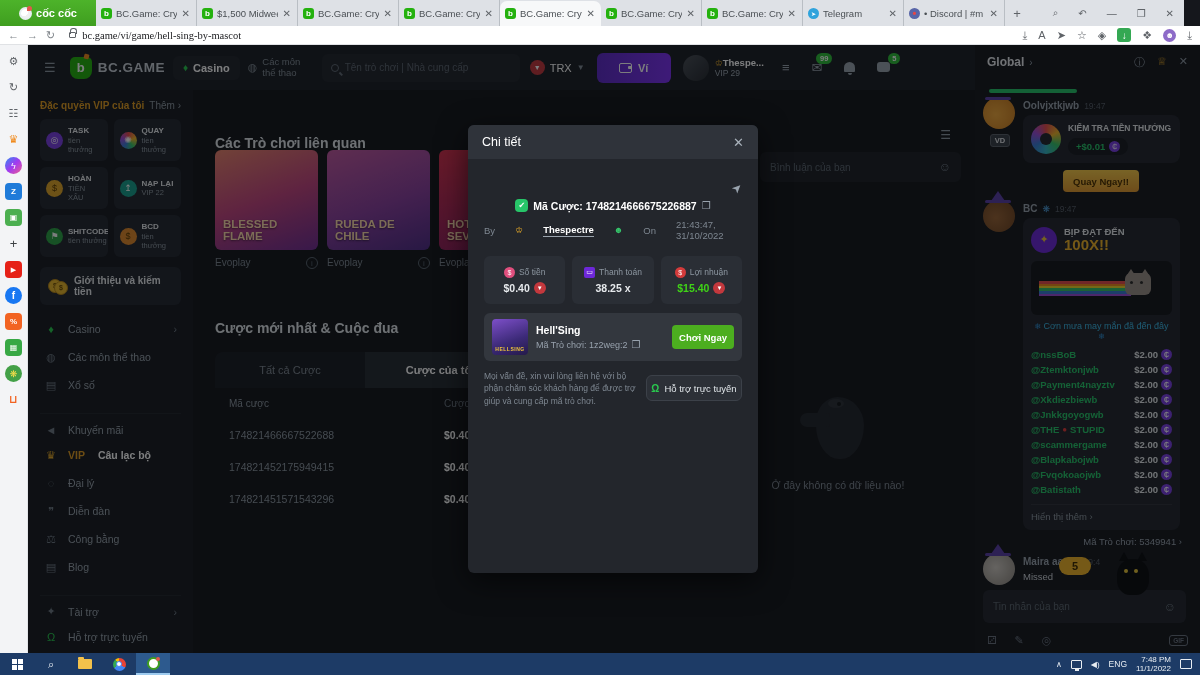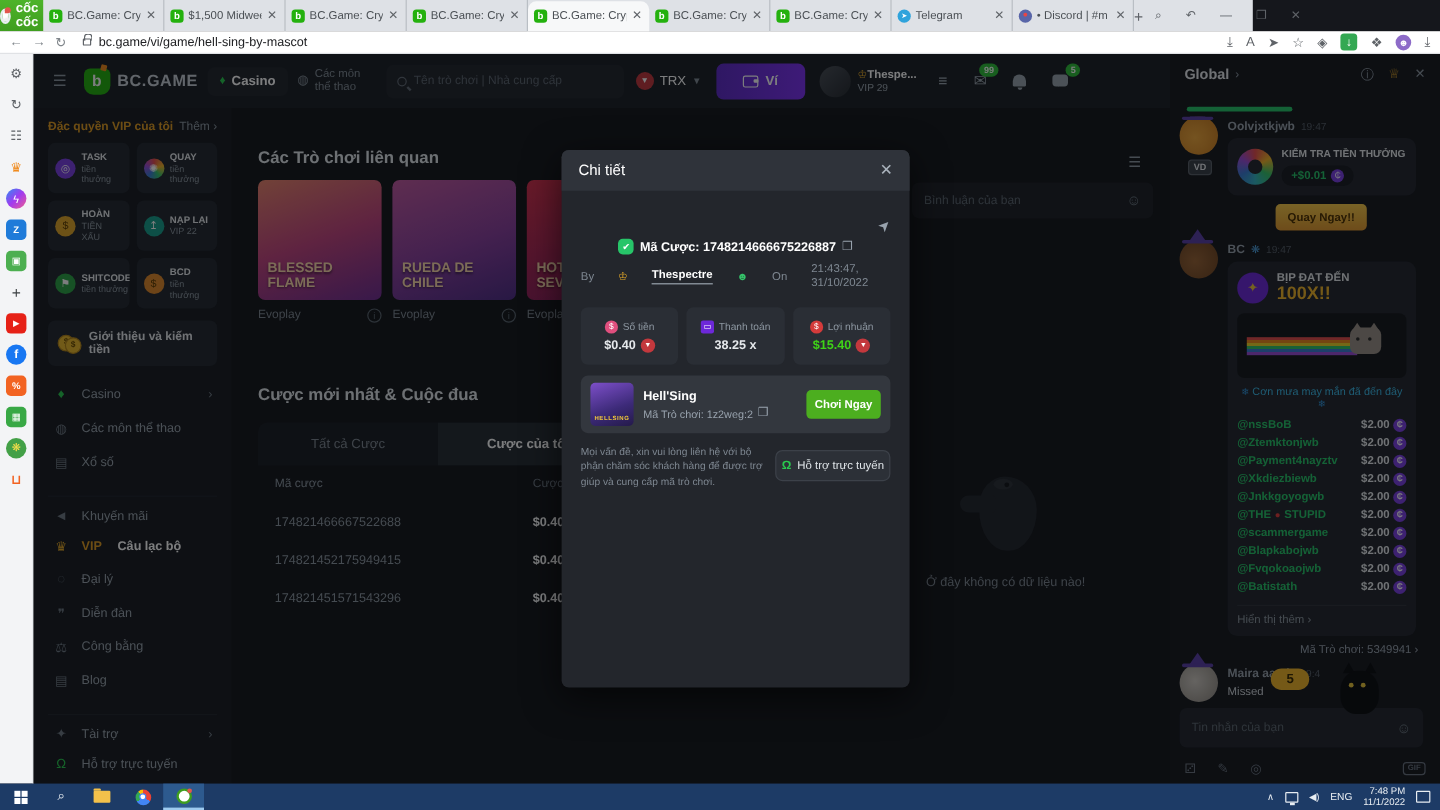--- a/index.html
+++ b/index.html
@@ -1,21 +1,21 @@
 <!DOCTYPE html>
 <html><head>
 <meta charset="utf-8">
 <style>
 *{box-sizing:border-box;margin:0;padding:0}
 html,body{width:1200px;height:675px;overflow:hidden}
 body{font-family:"Liberation Sans","DejaVu Sans",sans-serif;background:#000;position:relative}
 .screen{position:absolute;inset:0;width:1200px;height:675px;overflow:hidden;background:#15171c}
 
 
-.tabbar{position:absolute;left:0;top:0;width:1044px;height:26px;background:#dee1e6;display:flex;align-items:stretch}
+.tabbar{position:absolute;left:0;top:0;width:1184px;height:26px;background:#dee1e6;display:flex;align-items:stretch}
 .brand{width:96px;background:linear-gradient(#4db32a,#3f9e1f);color:#fff;font-weight:bold;font-size:11px;display:flex;align-items:center;justify-content:center;gap:4px}
 .brand-logo{width:13px;height:13px;border-radius:50%;background:radial-gradient(circle at 35% 35%,#fff 45%,#f0f0f0 46%);border:2px solid #e8eef0;position:relative;display:inline-block}
 .brand-logo::after{content:"";position:absolute;right:-2px;top:-3px;width:5px;height:5px;background:#e2574c;border-radius:50% 50% 50% 0}
 .tabs{display:flex;flex:0 0 auto}
 .tab{width:101px;display:flex;align-items:center;gap:4px;padding:0 5px;font-size:9.5px;color:#4a4f54;border-right:1px solid #b9bec4;position:relative;overflow:hidden}
 .tab.active{background:#f7f8f9;border-radius:7px 7px 0 0;border-right:none;margin-top:1px}
 .tab-title{flex:1;white-space:nowrap;overflow:hidden;max-width:70px}
 .tab-close{color:#5f6368;font-size:10px;padding:0 1px}
 .fav{width:11px;height:11px;border-radius:3px;flex:0 0 11px;display:inline-flex;align-items:center;justify-content:center;font-size:8px;font-weight:bold;color:#fff}
 .fav-bc{background:#24b10e;border-radius:3px}
@@ -25,21 +25,21 @@
 .fav-dc{background:#5865a8;border-radius:50%;position:relative}
 .fav-dc::after{content:"•";color:#e84545;font-size:11px}
 .newtab{width:24px;display:flex;align-items:center;justify-content:center;color:#5f6368;font-size:13px}
 .winctrl{margin-left:auto;display:flex;align-items:center;color:#5f6368;font-size:10px}
 .winctrl span{padding:0 10px}
 .addressbar{position:absolute;left:0;top:26px;width:1200px;height:19px;background:#ffffff;display:flex;align-items:center;padding:0 8px;gap:8px;border-bottom:1px solid #e0e2e5}
 .navic{color:#7d8階288;color:#80868b;font-size:11px}
 .urlbox{display:flex;align-items:center;gap:6px;flex:0 0 560px}
 .lock{width:7px;height:6px;border:1px solid #5f6368;border-radius:1px;position:relative;margin-left:6px}
 .lock::before{content:"";position:absolute;width:5px;height:5px;border:1px solid #5f6368;border-bottom:none;border-radius:3px 3px 0 0;left:0;top:-5px}
-.url-input{border:none;outline:none;font-size:10.5px;color:#202124;width:520px;font-family:Liberation Sans, sans-serif;background:transparent}
+.url-input{border:none;outline:none;font-size:10.5px;color:#202124;width:520px;font-family:Liberation Serif, serif;background:transparent}
 .abar-right{margin-left:auto;display:flex;align-items:center;gap:11px;color:#5f6368;font-size:11px}
 .dl-green{width:14px;height:14px;background:#34a853;border-radius:3px;color:#fff;display:flex;align-items:center;justify-content:center;font-size:10px}
 .profile-dot{width:13px;height:13px;border-radius:50%;background:#8d6bc8;color:#fff;font-size:8px;display:flex;align-items:center;justify-content:center}
 
 
 .bsidebar{position:absolute;left:0;top:45px;width:28px;height:608px;background:#f3f4f6;border-right:1px solid #e2e4e8;display:flex;flex-direction:column;align-items:center;padding-top:8px;gap:9px}
 .sic{width:17px;height:17px;border-radius:4px;display:flex;align-items:center;justify-content:center;font-size:11px;color:#5f6368}
 .sic-plain{color:#5f6368}
 .sic-crown{color:#f08a1d}
 .sic-messenger{background:linear-gradient(135deg,#2f8df2,#a13af0,#ef5e8f);color:#fff;border-radius:50%;font-size:9px}
@@ -581,21 +581,21 @@
           <span class="mig">Ω</span>
 
           <span class="milabel">Hỗ trợ trực tuyến</span>
           <span class="arr"></span>
         </div>
         </div>
 
     </div>
 
     <div class="smain">
-      <div class="sec-title" style="top:33px">Các Trò chơi liên quan</div>
+      <div class="sec-title" style="top:45px">Các Trò chơi liên quan</div>
       <div class="cards">
           <div class="gcard g-flame">
           <div class="gimg">
               <span class="gtitle">BLESSED FLAME</span>
             </div>
           <div class="gprov">
               <span>Evoplay</span>
               <span class="ginfo">i</span>
             </div>
         </div>

